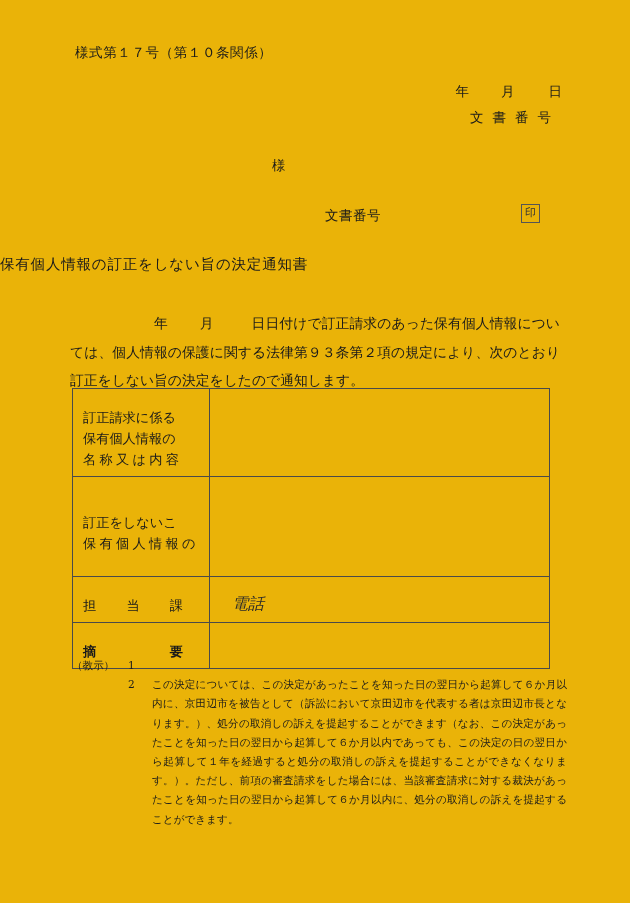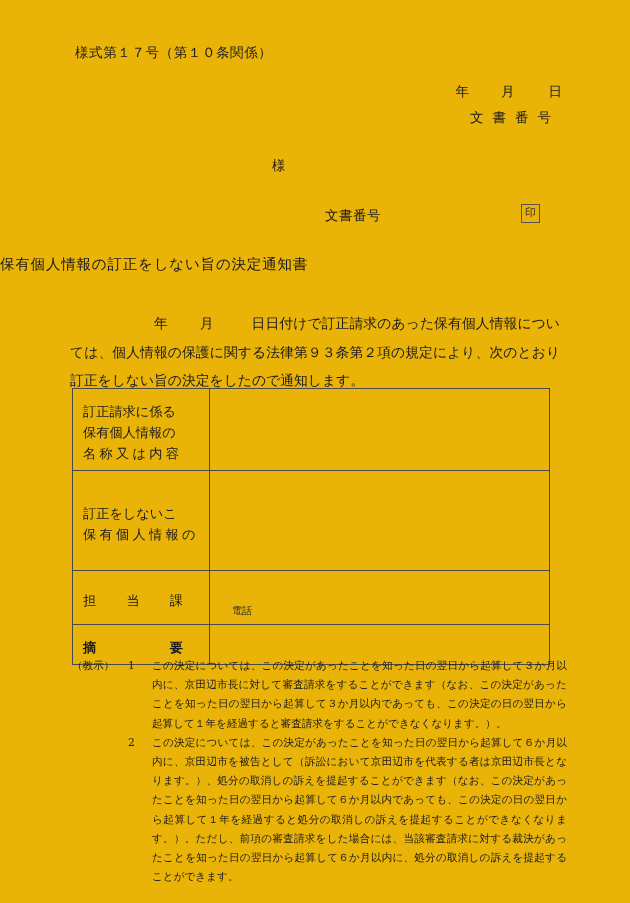--- a/index.html
+++ b/index.html
@@ -120,21 +120,21 @@
     table-layout: fixed;
   }
   .form-table td {
     border: 1px solid #4a4a4a;
     font-size: 13.2px;
     vertical-align: top;
     padding: 0;
   }
   .form-table td.lbl {
     width: 118px;
-    padding: 12px 8px 6px 10px;
+    padding: 18px 8px 6px 10px;
     line-height: 21px;
     white-space: nowrap;
   }
   .form-table td.val {
     padding: 6px 8px;
   }
   .lbl-line { display: block; }
   .js-3 { letter-spacing: 3.3px; }
   .r1 { height: 62px; }
   .r2 { height: 100px; }
@@ -143,24 +143,25 @@
   .r2 .lbl { vertical-align: middle; }
   .r3 .lbl, .r4 .lbl { vertical-align: middle; padding-top: 0; padding-bottom: 0; }
   .spread {
     display: inline-block;
     width: 100px;
     text-align: justify;
     text-align-last: justify;
   }
   .tel {
     display: block;
-    margin-top: 27px;
+    margin-top: 11px;
     margin-left: 14px;
-    font-size: 10px;
+    font-size: 16px;
     color: #2a2a2a;
+    font-style: italic;
   }
 
   
   .notes {
     position: absolute;
     left: 72px;
     top: 656px;
     width: 495px;
     font-size: 10.6px;
     line-height: 19.2px;
@@ -243,21 +244,20 @@
         </td>
         <td class="val"></td>
       </tr>
     </tbody>
   </table>
 
   <div class="notes">
     <div class="note-row">
       <span class="note-tag">（教示）</span>
       <span class="note-num">1</span>
-      <span class="note-text">この決定については、この決定があったことを知った日の翌日から起算して３か月以内に、京田辺市長に対して審査請求をすることができます（なお、この決定があったことを知った日の翌日から起算して３か月以内であっても、この決定の日の翌日から起算して１年を経過すると審査請求をすることができなくなります。）。</span>
     </div>
     <div class="note-row second">
       <span class="note-tag"></span>
       <span class="note-num">2</span>
       <span class="note-text">この決定については、この決定があったことを知った日の翌日から起算して６か月以内に、京田辺市を被告として（訴訟において京田辺市を代表する者は京田辺市長となります。）、処分の取消しの訴えを提起することができます（なお、この決定があったことを知った日の翌日から起算して６か月以内であっても、この決定の日の翌日から起算して１年を経過すると処分の取消しの訴えを提起することができなくなります。）。ただし、前項の審査請求をした場合には、当該審査請求に対する裁決があったことを知った日の翌日から起算して６か月以内に、処分の取消しの訴えを提起することができます。</span>
     </div>
   </div>
 
 </div>
 

